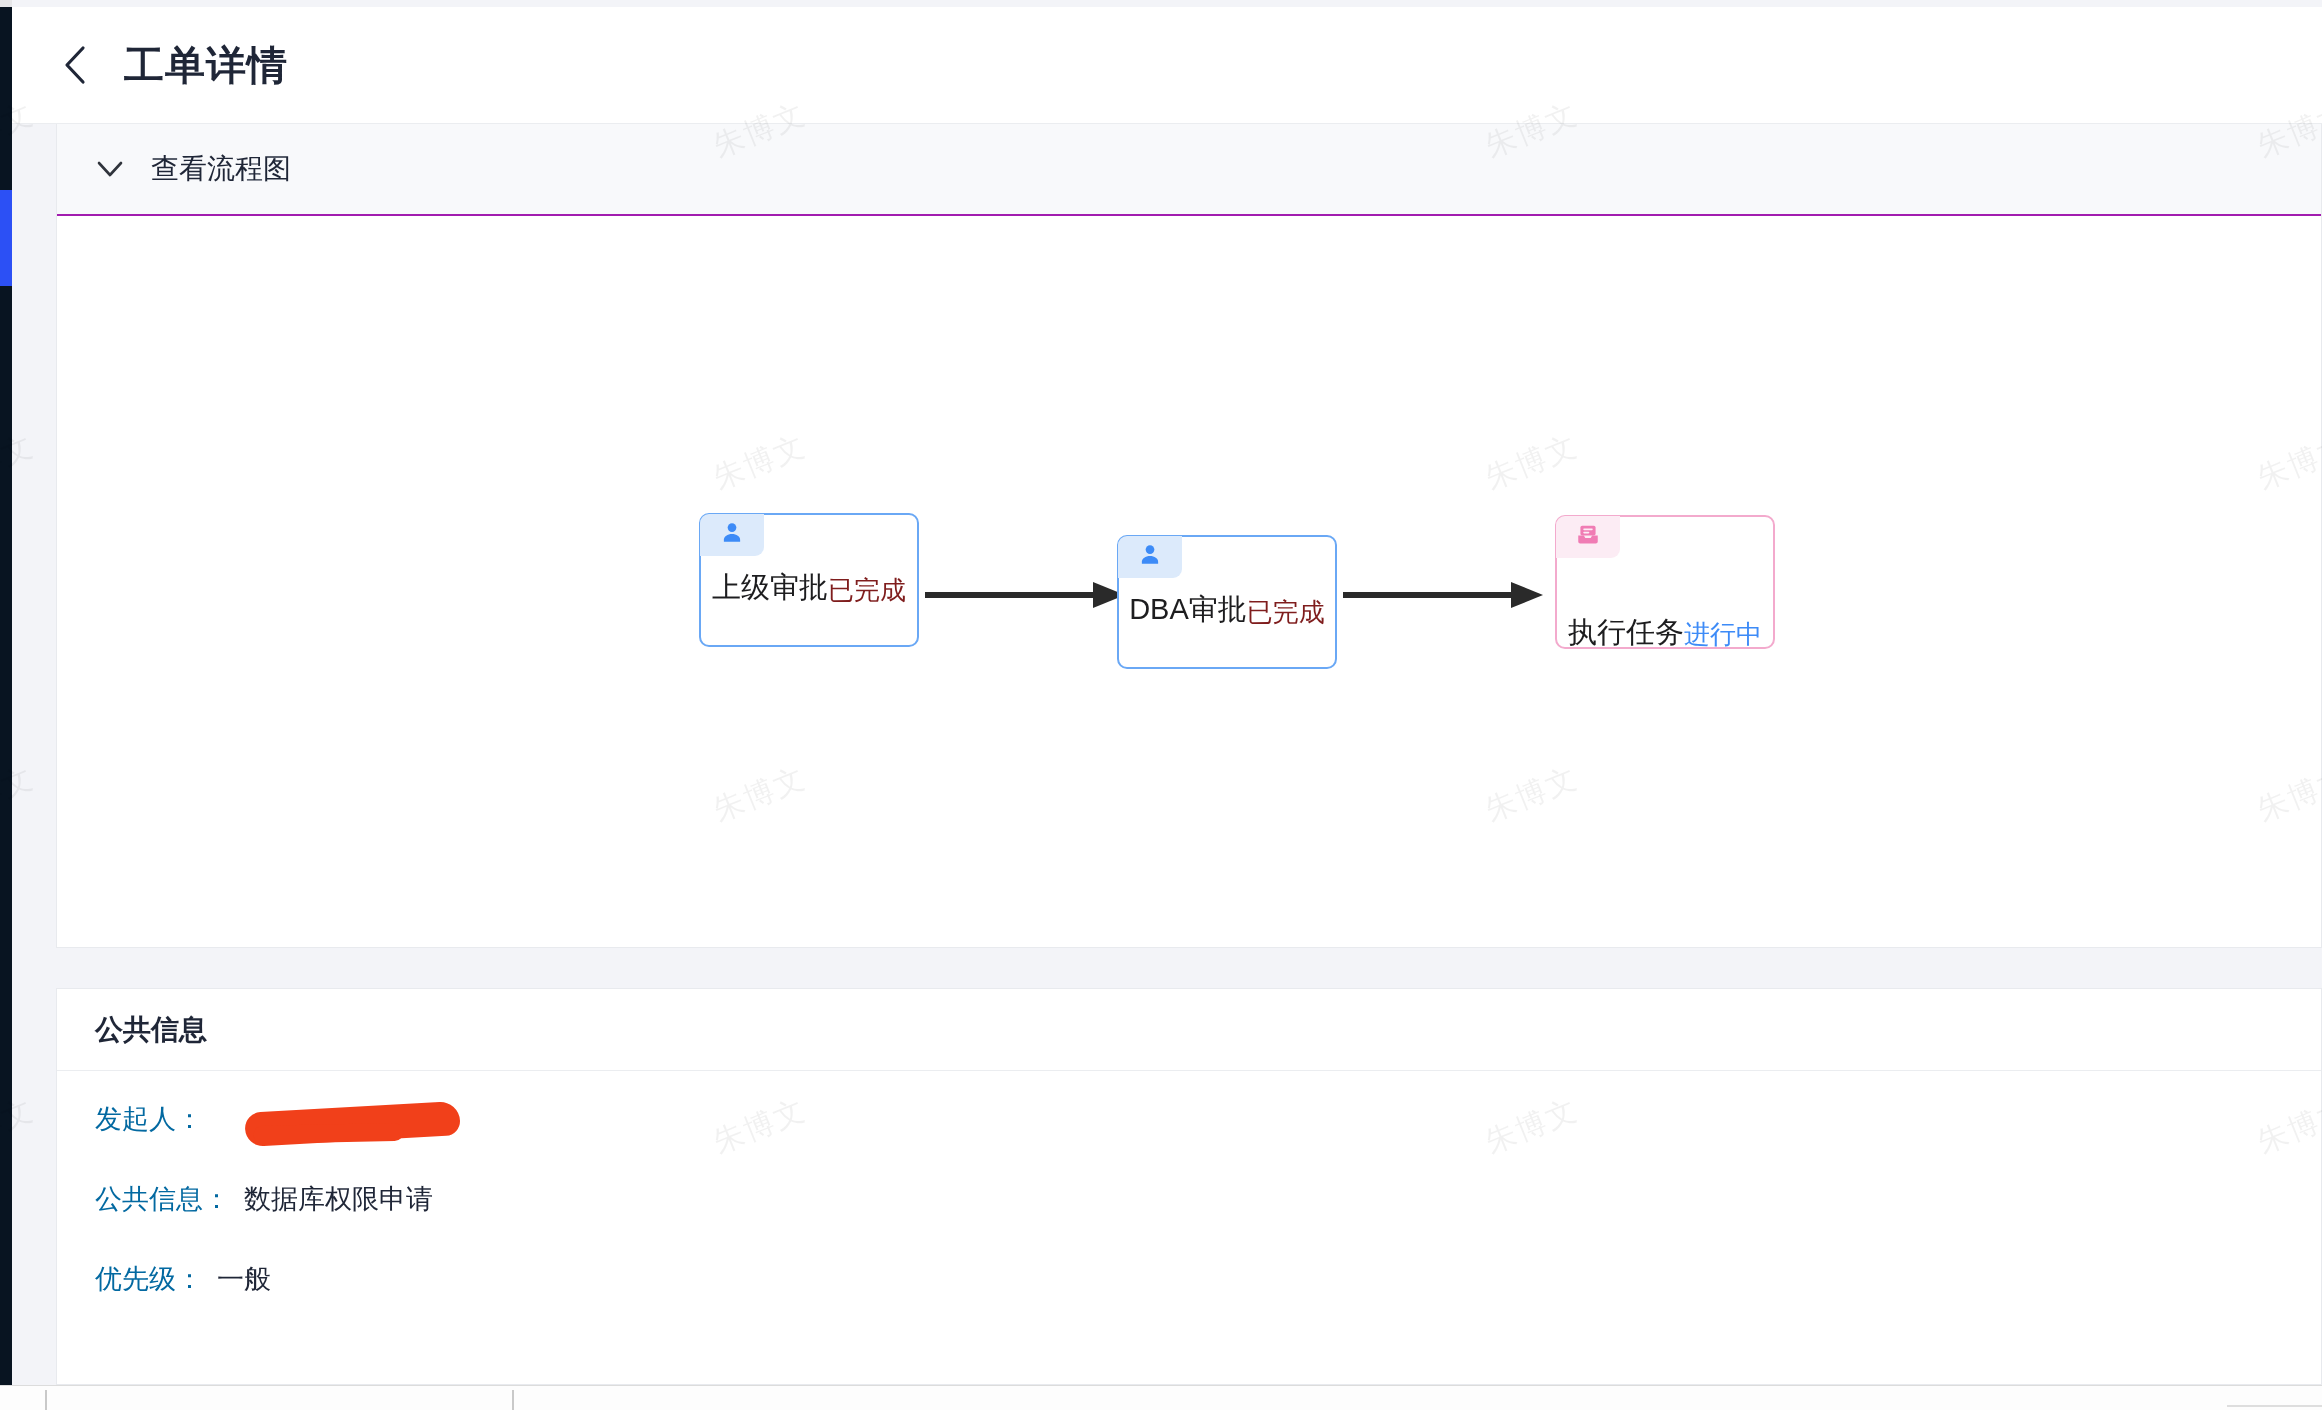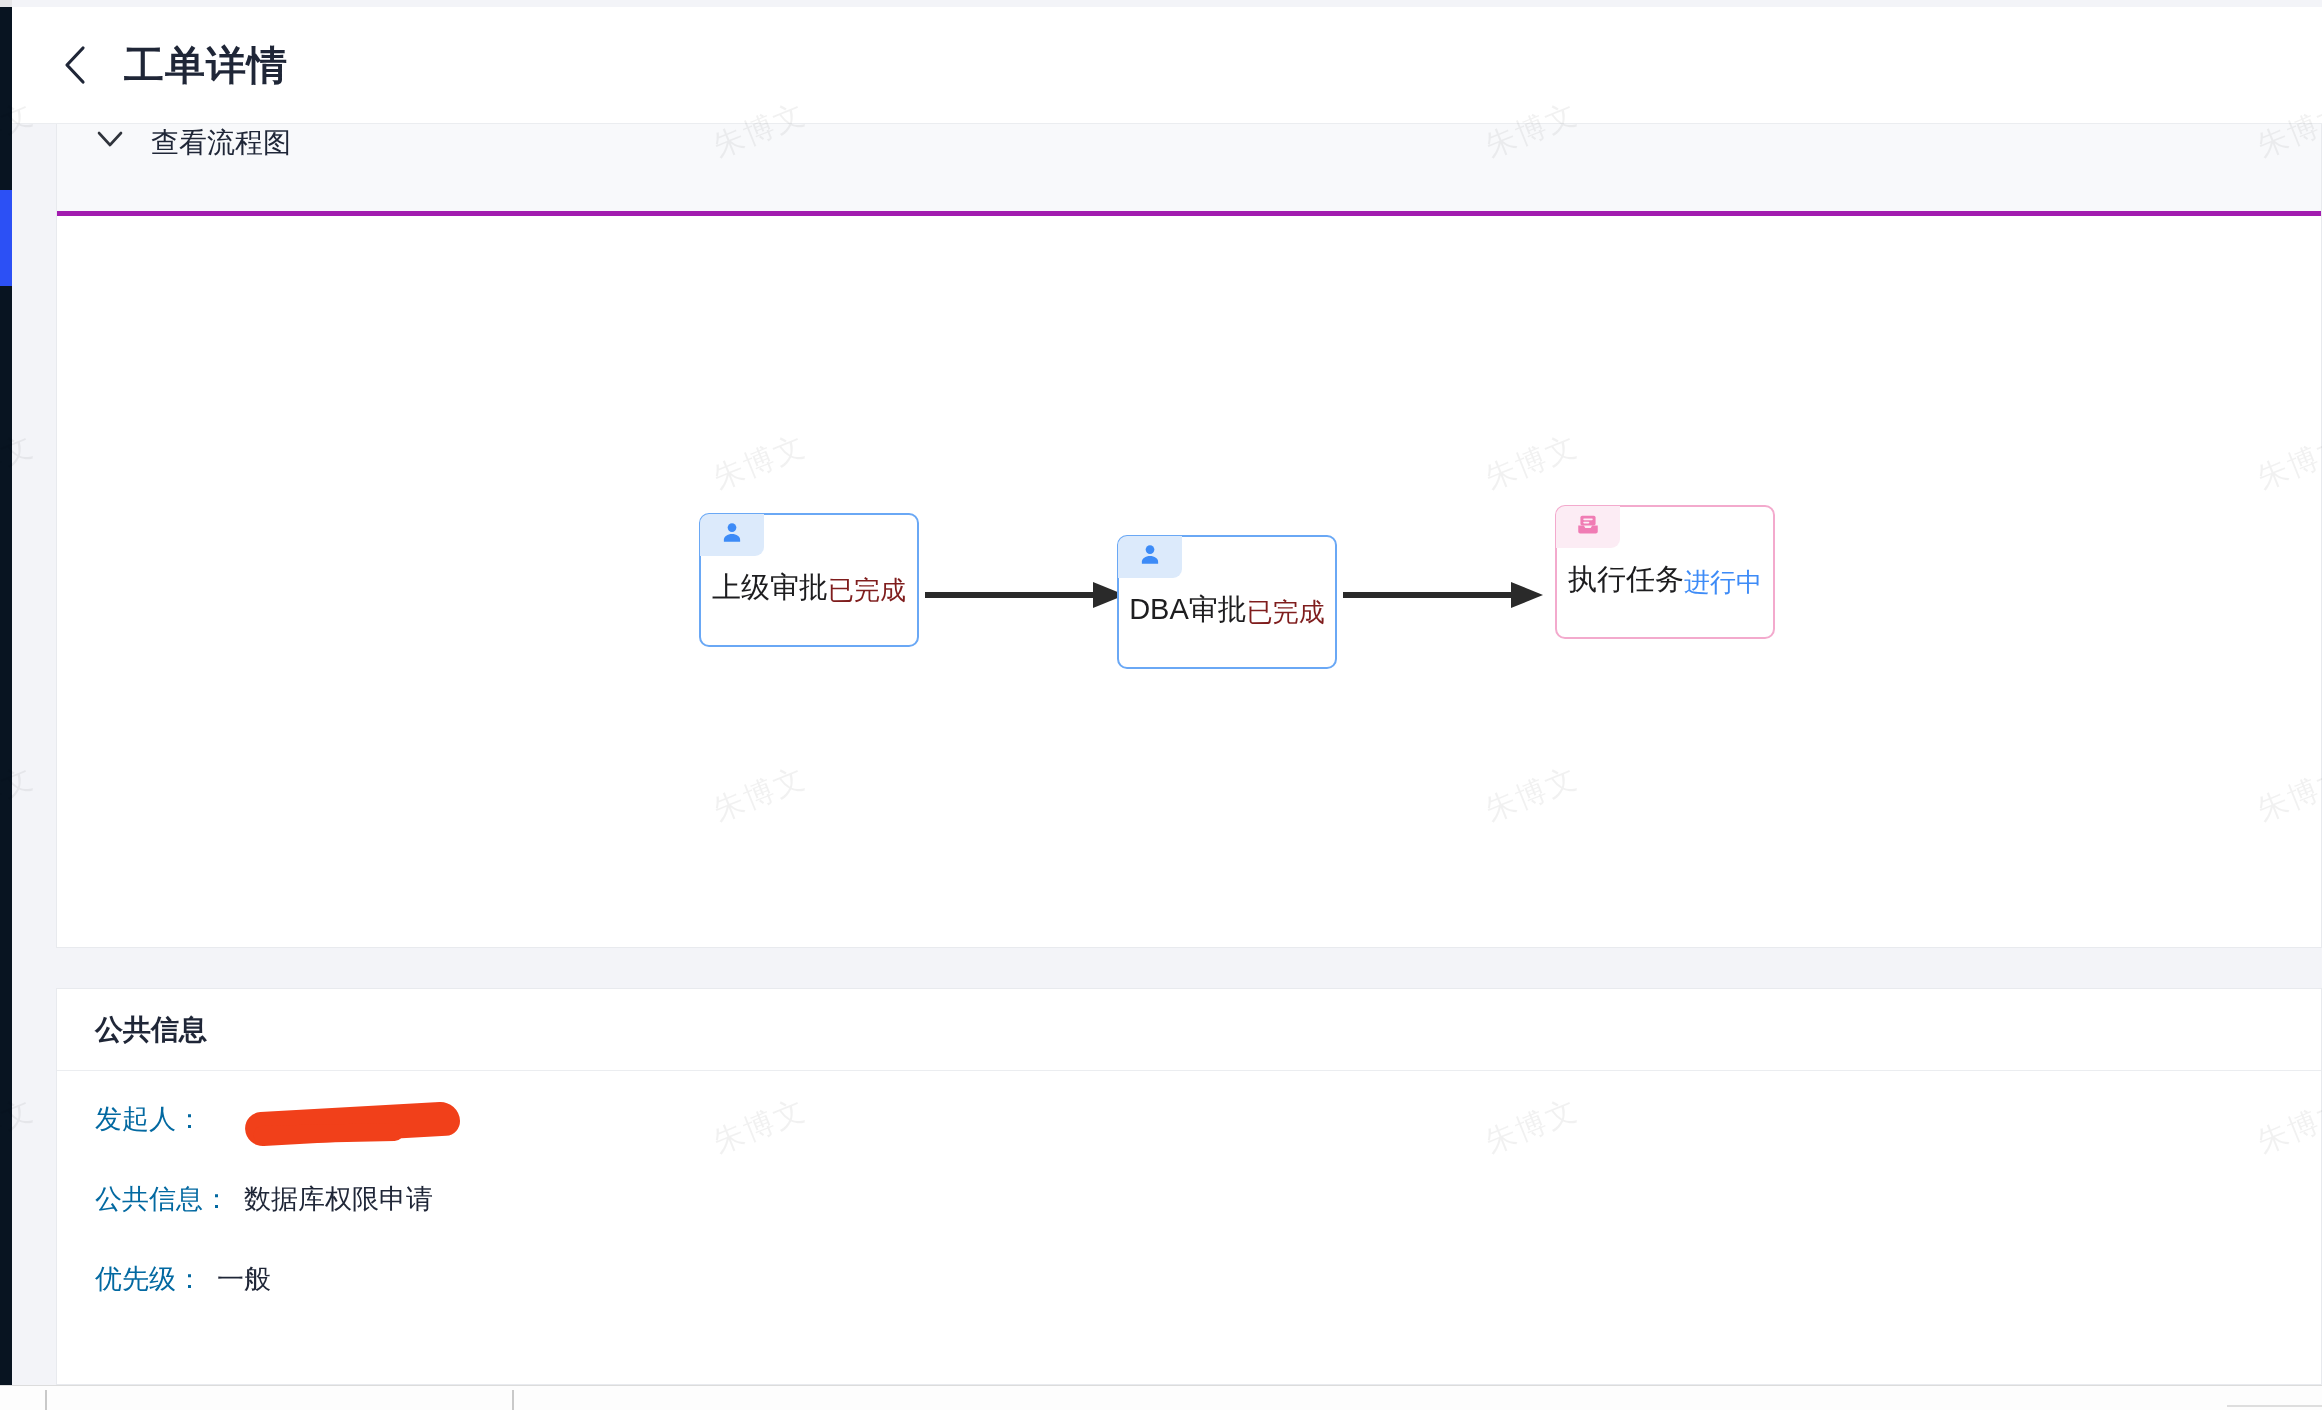--- a/index.html
+++ b/index.html
@@ -70,23 +70,23 @@
     position: absolute; left: 44px; top: 124px;
     width: 2266px; height: 824px;
     background: #ffffff;
     border: 1px solid #e8eaee;
     border-top: none;
   }
   .flow-header {
     position: relative;
     height: 92px;
     background: #f8f9fb;
-    border-bottom: 5px solid #a21caf;
+    border-bottom: 2px solid #a21caf;
     display: flex;
-    align-items: flex-start;
+    align-items: center;
     cursor: pointer;
   }
   .chev {
     margin-left: 38px;
     width: 30px; height: 30px;
     display: flex; align-items: center; justify-content: center;
   }
   .flow-header-label {
     margin-left: 26px;
     font-size: 28px;
@@ -298,21 +298,21 @@
           <div class="node-status done">已完成</div>
         </div>
 
         <div class="arrow" style="left:1286px; top:364px; width:200px;">
           <svg width="200" height="30" viewBox="0 0 200 30">
             <line x1="0" y1="15" x2="170" y2="15" stroke="#2a2a2a" stroke-width="6"></line>
             <polygon points="168,2 200,15 168,28" fill="#2a2a2a"></polygon>
           </svg>
         </div>
 
-        <div class="node pink" style="left:1498px; top:289px;">
+        <div class="node pink" style="left:1498px; top:299px;align-items:flex-end;">
           <div class="node-badge pink">
             <span>
               <svg width="26" height="26" viewBox="0 0 24 24" fill="#f07cb4">
                 <rect x="5" y="3.5" width="14" height="9" rx="1.6"></rect>
                 <rect x="7.6" y="6" width="8.8" height="1.5" rx="0.7" fill="#fcecf4"></rect>
                 <rect x="7.6" y="9" width="5.6" height="1.5" rx="0.7" fill="#fcecf4"></rect>
                 <path d="M3 12.5h5.2l1.3 2.2h5l1.3-2.2H21v5.6c0 1-.8 1.8-1.8 1.8H4.8c-1 0-1.8-.8-1.8-1.8z"></path>
               </svg>
             </span>
           </div>

